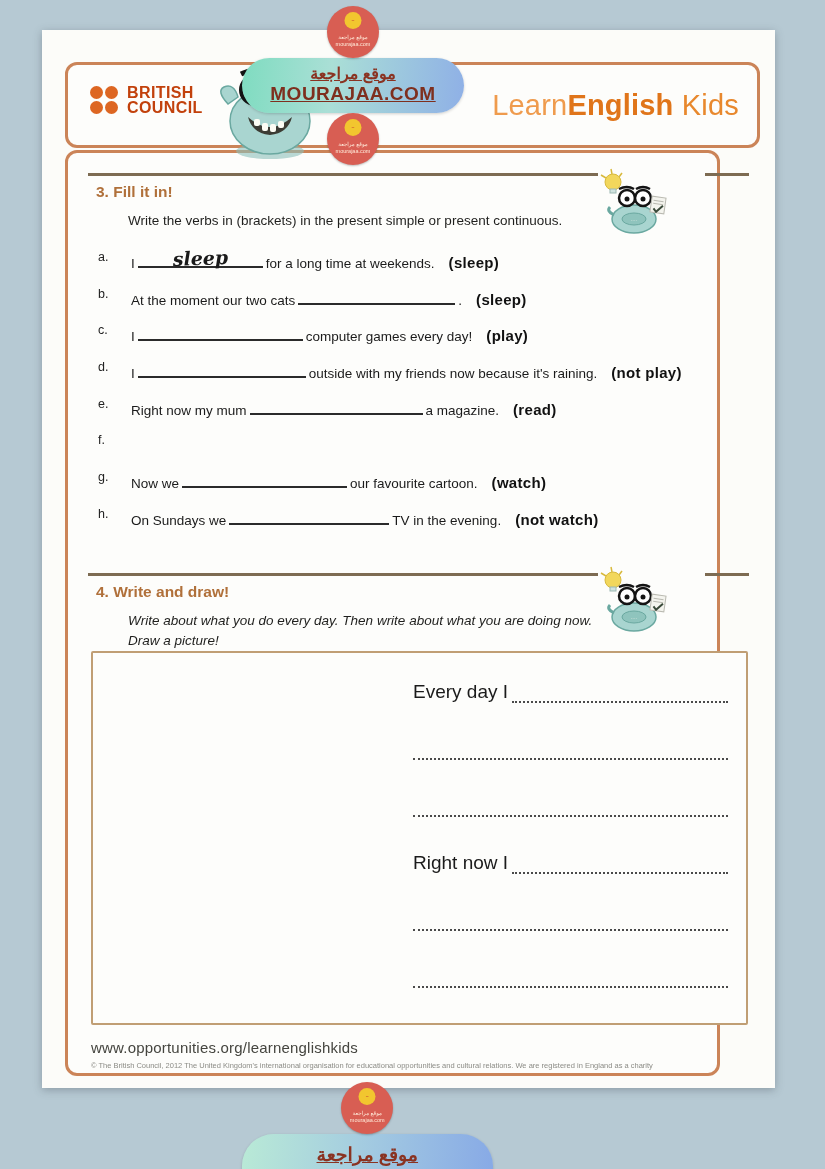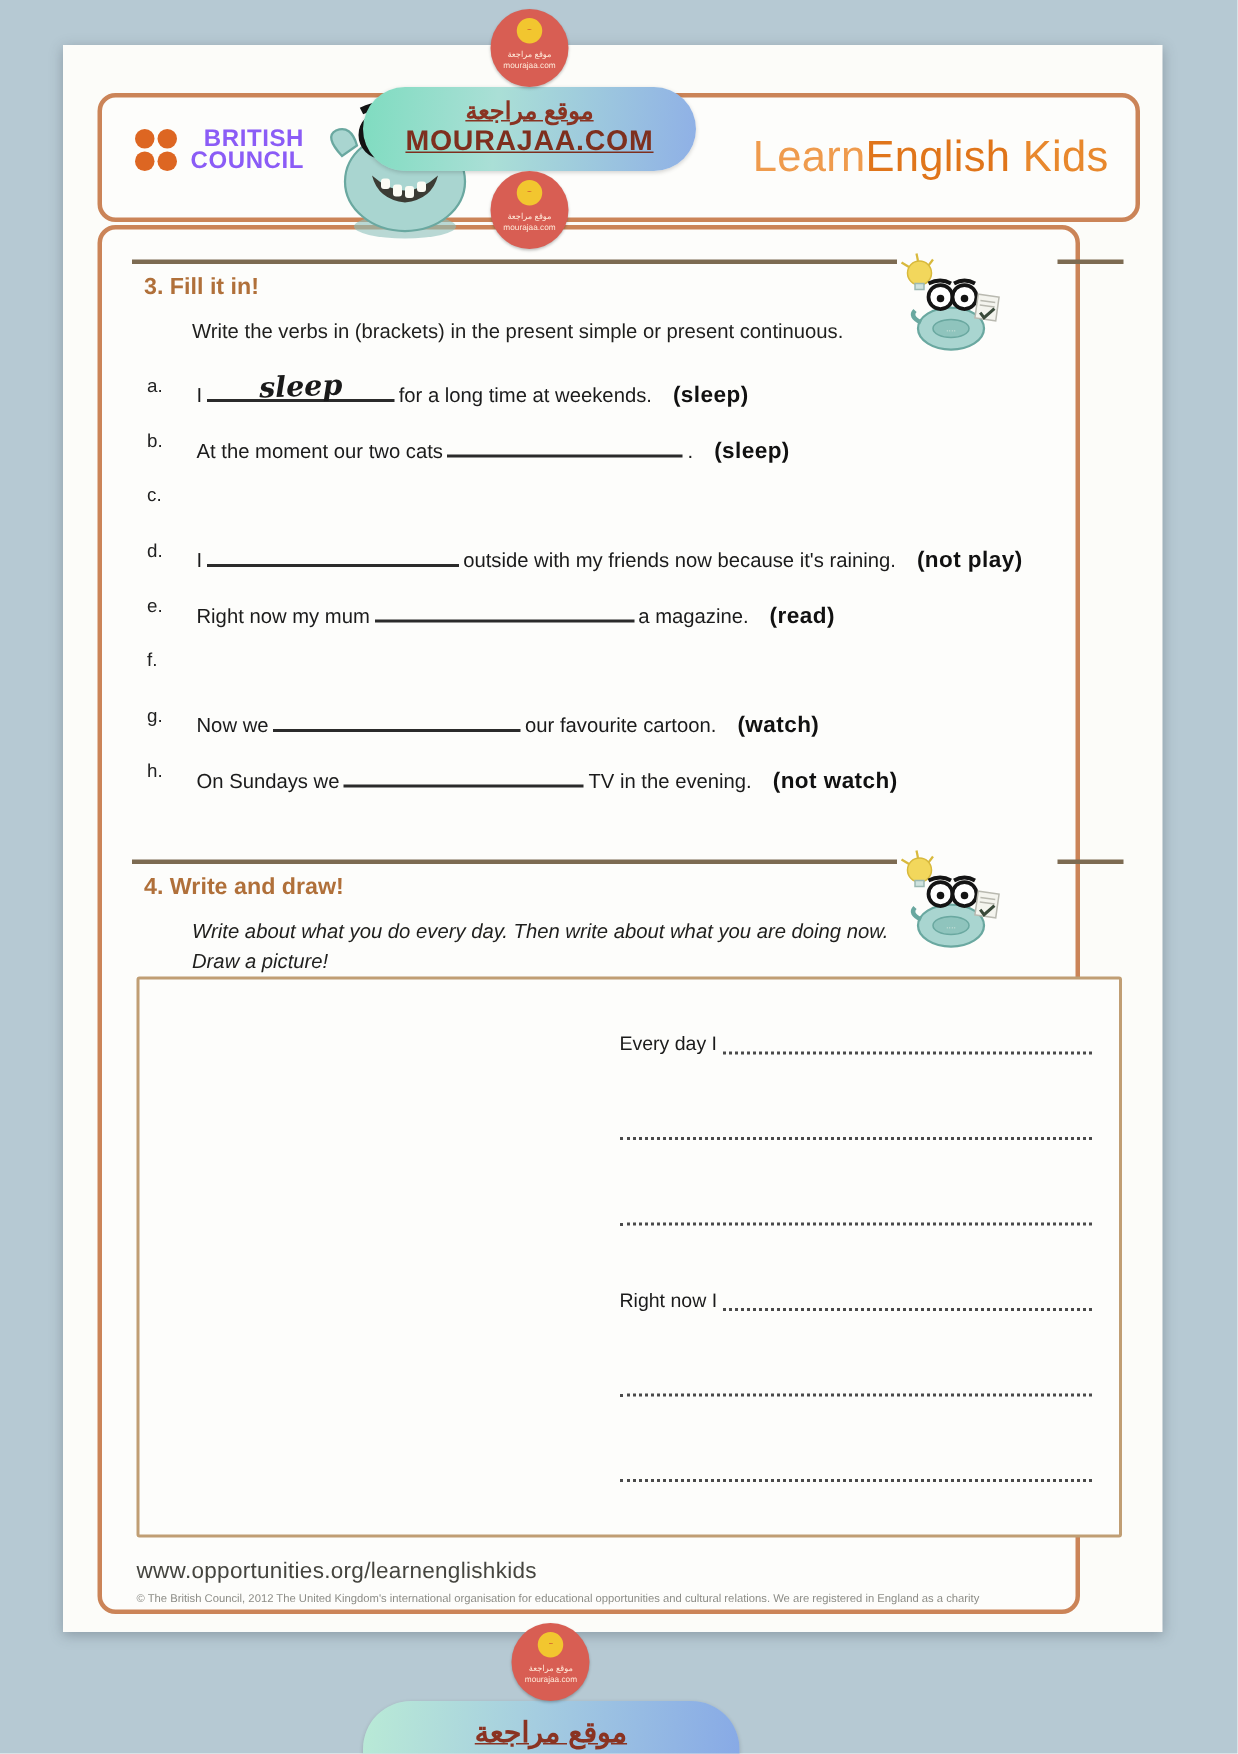--- a/index.html
+++ b/index.html
@@ -57,23 +57,23 @@
   }
 
   
   .header-box {
     position:absolute; left:23px; top:32px; width:695px; height:86px;
     border:3px solid #cb8458; border-radius:12px; background:#fdfdfb;
   }
   .bc-logo { position:absolute; left:22px; top:20px; display:flex; align-items:center; }
   .bc-dots { display:grid; grid-template-columns:13px 13px; grid-gap:2px; margin-right:9px; }
   .bc-dots span { width:13px; height:13px; border-radius:50%; background:#dd6622; }
-  .bc-name { color:#8b5cf6; font-weight:bold; font-size:16px; line-height:15px; letter-spacing:.4px;text-align:right; }
+  .bc-name { color:#c2410c; font-weight:bold; font-size:16px; line-height:15px; letter-spacing:.4px; }
   .lek-brand { position:absolute; right:18px; top:24px; font-size:29px; color:#ef9b4d; letter-spacing:.2px; }
-  .lek-brand .lek-english { font-weight:normal; color:#e0751a; }
+  .lek-brand .lek-english { font-weight:bold; color:#e0751a; }
   .lek-brand .lek-kids { color:#e8882d;margin-top:47px; }
   .header-monster { position:absolute; left:140px; top:-6px; width:125px; height:104px; z-index:3; }
 
   
   .main-box {
     position:absolute; left:23px; top:120px; width:655px; height:926px;
     border:3px solid #cb8458; border-radius:12px; background:#fdfdfb;
   }
   .divider { position:absolute; height:3px; background:#7d6b52; }
   .divider.d3-left  { left:20px;  top:20px;  width:557px; }
@@ -108,21 +108,21 @@
   }
   .hint { font-weight:bold; font-size:15px; color:#111; margin-left:14px; letter-spacing:.3px; }
 
   
   .draw-box {
     position:absolute; left:23px; top:498px; width:657px; height:374px;
     border:2px solid #c09e74; border-radius:2px; background:#fdfdfb;
   }
   .write-lines { position:absolute; right:18px; top:30px; width:315px; }
   .write-line { display:flex; align-items:flex-end; height:20px; margin-bottom:37px; }
-  .write-label { font-size:13px; color:#1b1b1b; white-space:nowrap; padding-right:4px; }
+  .write-label { font-size:19px; color:#1b1b1b; white-space:nowrap; padding-right:4px; }
   .dots { flex:1; border-bottom:2px dotted #4a4a4a; height:15px; }
 
   
   .page-footer-url {
     position:absolute; left:23px; top:886px; font-size:15px; color:#45453f; letter-spacing:.2px;
   }
   .page-footer-copy {
     position:absolute; left:23px; top:908px; font-size:7.5px; color:#8c8c86;
   }
 </style>
@@ -209,20 +209,21 @@
     <span class="item-sentence"><span>I</span><span class="blank" style="width: 125px;"><span class="written">sleep</span></span><span>for a long time at weekends.</span><span class="hint">(sleep)</span></span>
   </div>
 
   <div class="item-row">
     <span class="item-letter">b.</span>
     <span class="item-sentence"><span>At the moment our two cats</span><span class="blank" style="width: 157px;"><span class="written"></span></span><span>.</span><span class="hint">(sleep)</span></span>
   </div>
 
   <div class="item-row">
     <span class="item-letter">c.</span>
+    <span class="item-sentence"><span>I</span><span class="blank" style="width: 165px;"><span class="written"></span></span><span>computer games every day!</span><span class="hint">(play)</span></span>
   </div>
 
   <div class="item-row">
     <span class="item-letter">d.</span>
     <span class="item-sentence"><span>I</span><span class="blank" style="width: 168px;"><span class="written"></span></span><span>outside with my friends now because it's raining.</span><span class="hint">(not play)</span></span>
   </div>
 
   <div class="item-row">
     <span class="item-letter">e.</span>
     <span class="item-sentence"><span>Right now my mum</span><span class="blank" style="width: 173px;"><span class="written"></span></span><span>a magazine.</span><span class="hint">(read)</span></span>

